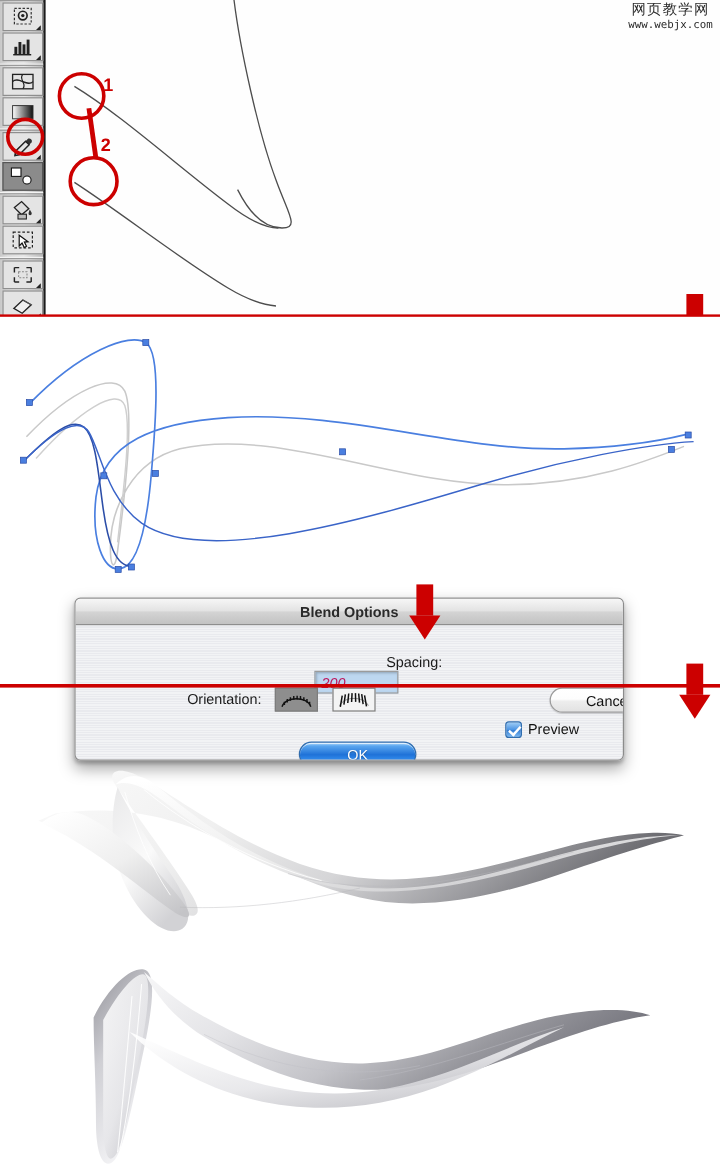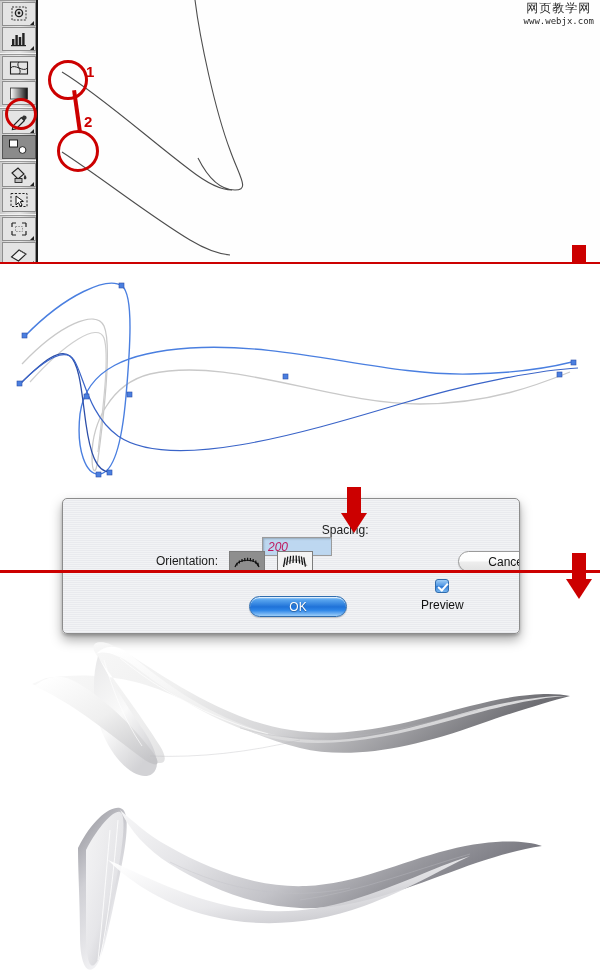--- a/index.html
+++ b/index.html
@@ -138,21 +138,21 @@
     box-shadow:inset 0 1px 0 rgba(255,255,255,.65),0 1px 1px rgba(0,0,0,.2);
     text-shadow:0 1px 1px rgba(0,0,0,.35);
   }
   .aqua-btn.secondary{
     color:#111;
     background:linear-gradient(to bottom,#ffffff 0%,#fdfdfd 45%,#ededed 55%,#e2e2e2 100%);
     box-shadow:inset 0 1px 0 #fff,0 1px 1px rgba(0,0,0,.15);
   }
 
   
-  .cbx-row{display:flex;align-items:center;gap:5px;flex-direction:column;}
+  .cbx-row{display:flex;align-items:center;gap:5px;}
   .aqua-check{
     width:14px;height:14px;border-radius:3px;border:1px solid #2f6cae;
     background:linear-gradient(to bottom,#9fcdf6 0%,#4d95e4 50%,#2f79d2 52%,#7ab8f2 100%);
     position:relative;box-sizing:border-box;
   }
   .aqua-check:after{
     content:"";position:absolute;left:4px;top:1px;width:4px;height:8px;
     border:solid #fff;border-width:0 2px 2px 0;transform:rotate(42deg);
   }
   .cbx-label{font-size:12px;color:#111;}
@@ -341,20 +341,23 @@
       <rect x="127" y="128" width="5" height="5"></rect>
       <rect x="84" y="130" width="5" height="5"></rect>
       <rect x="283" y="110" width="5" height="5"></rect>
       <rect x="571" y="96" width="5" height="5"></rect>
       <rect x="557" y="108" width="5" height="5"></rect>
     </g>
   </svg>
 </div>
 
 <div id="blend-dialog">
+  <div id="dialog-titlebar">
+    <span id="dialog-title">Blend Options</span>
+  </div>
 
   <div id="dialog-body">
 
     <div class="row" style="left:0;top:24px;width:456px;flex-direction:column;">
       <span class="field-label" style="width:155px;">Spacing:</span>
 
 
       <div class="aqua-number" style="margin-left:12px;">
         <span>200</span>
       </div>

